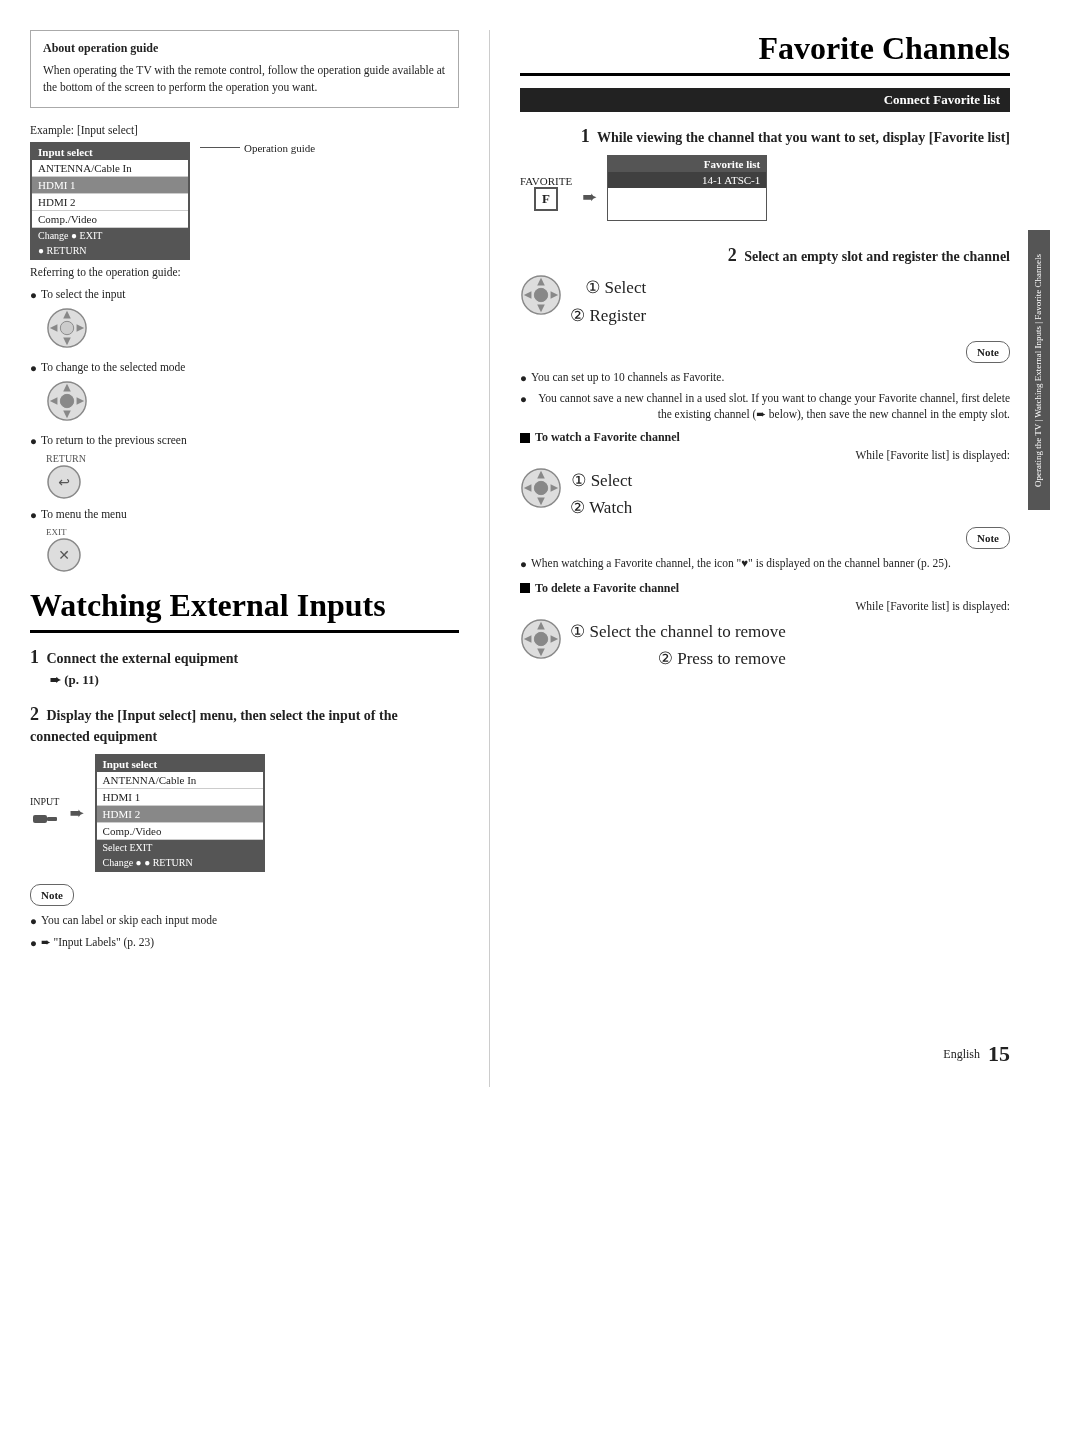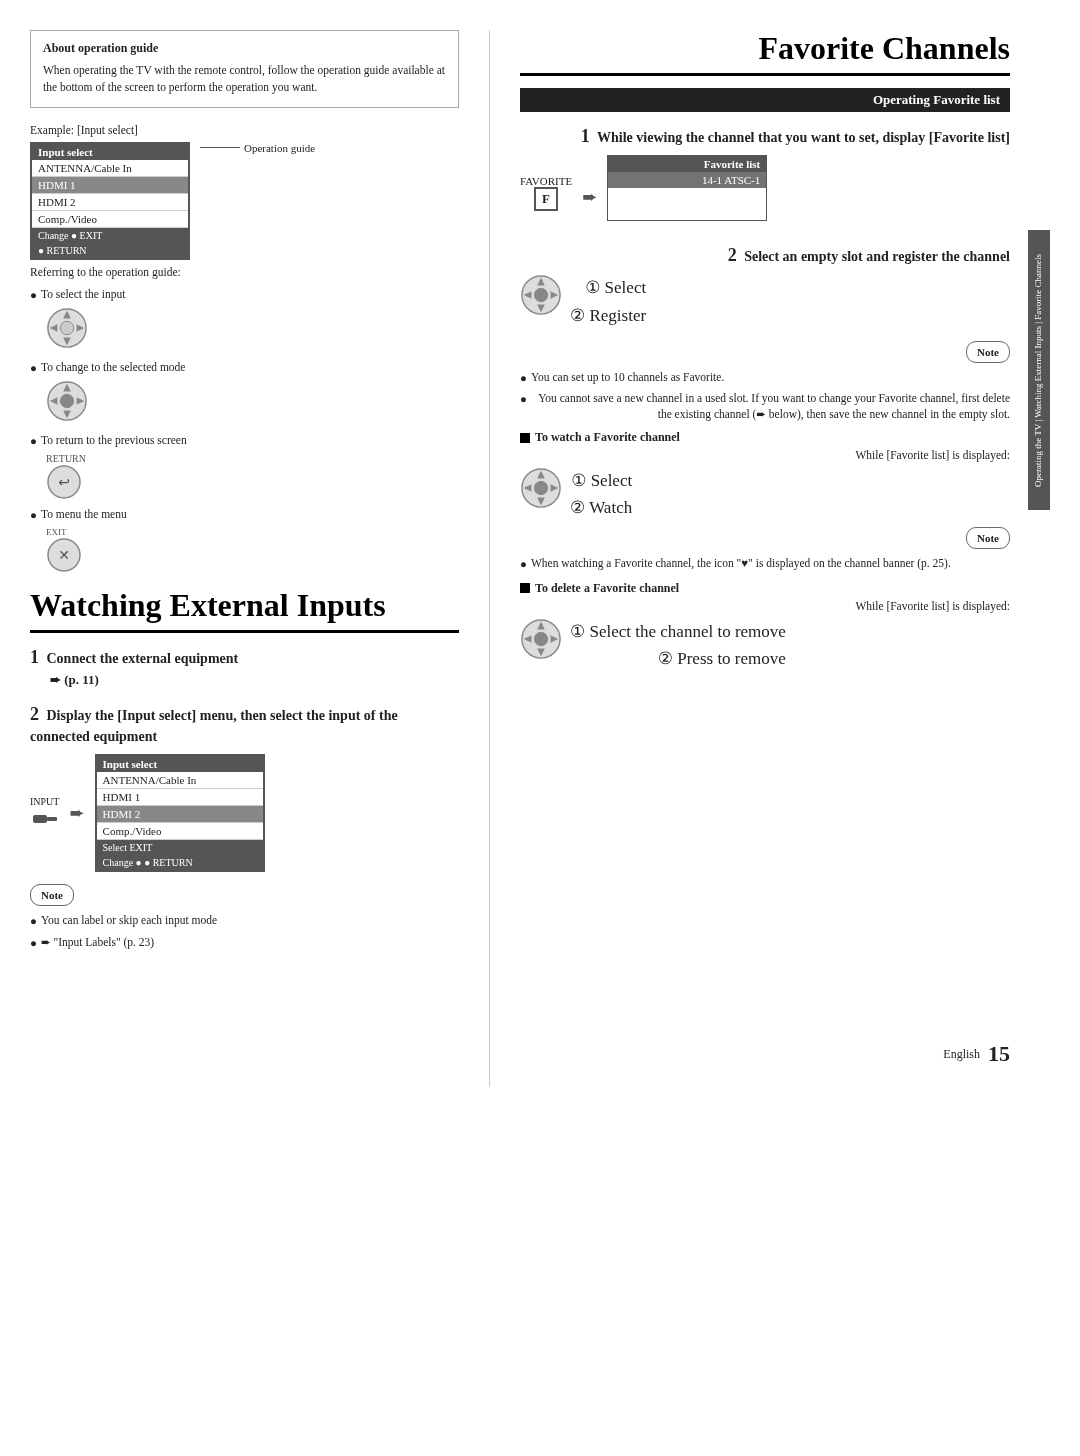--- a/index.html
+++ b/index.html
@@ -227,21 +227,21 @@
       color: #fff;
       padding: 2px 6px;
       font-weight: bold;
     }
 
     .fav-row {
       padding: 2px 6px;
     }
 
     .fav-row.selected {
-      background: #737373;
+      background: #404040;
       color: #fff;
     }
 
     .action-row {
       display: flex;
       align-items: flex-start;
       gap: 8px;
       margin-bottom: 4px;
     }
 
@@ -510,21 +510,21 @@
   <div class="right-col">
 
     
     <div class="section-title-large">
       <span>Favorite Channels</span>
     </div>
 
     
 
     
-    <div class="section-header-box">Operating Favorite list</div>
+    <div class="section-header-box">Connect Favorite list</div>
 
     
     <div class="step">
       <div class="step-header">
         <span class="step-number">1</span>
         <span>While viewing the channel that you want to set, display [Favorite list]</span>
       </div>
 
       <div class="favorite-display-row">
         <div style="display:flex; flex-direction:column; align-items:center; font-size:11px;">

